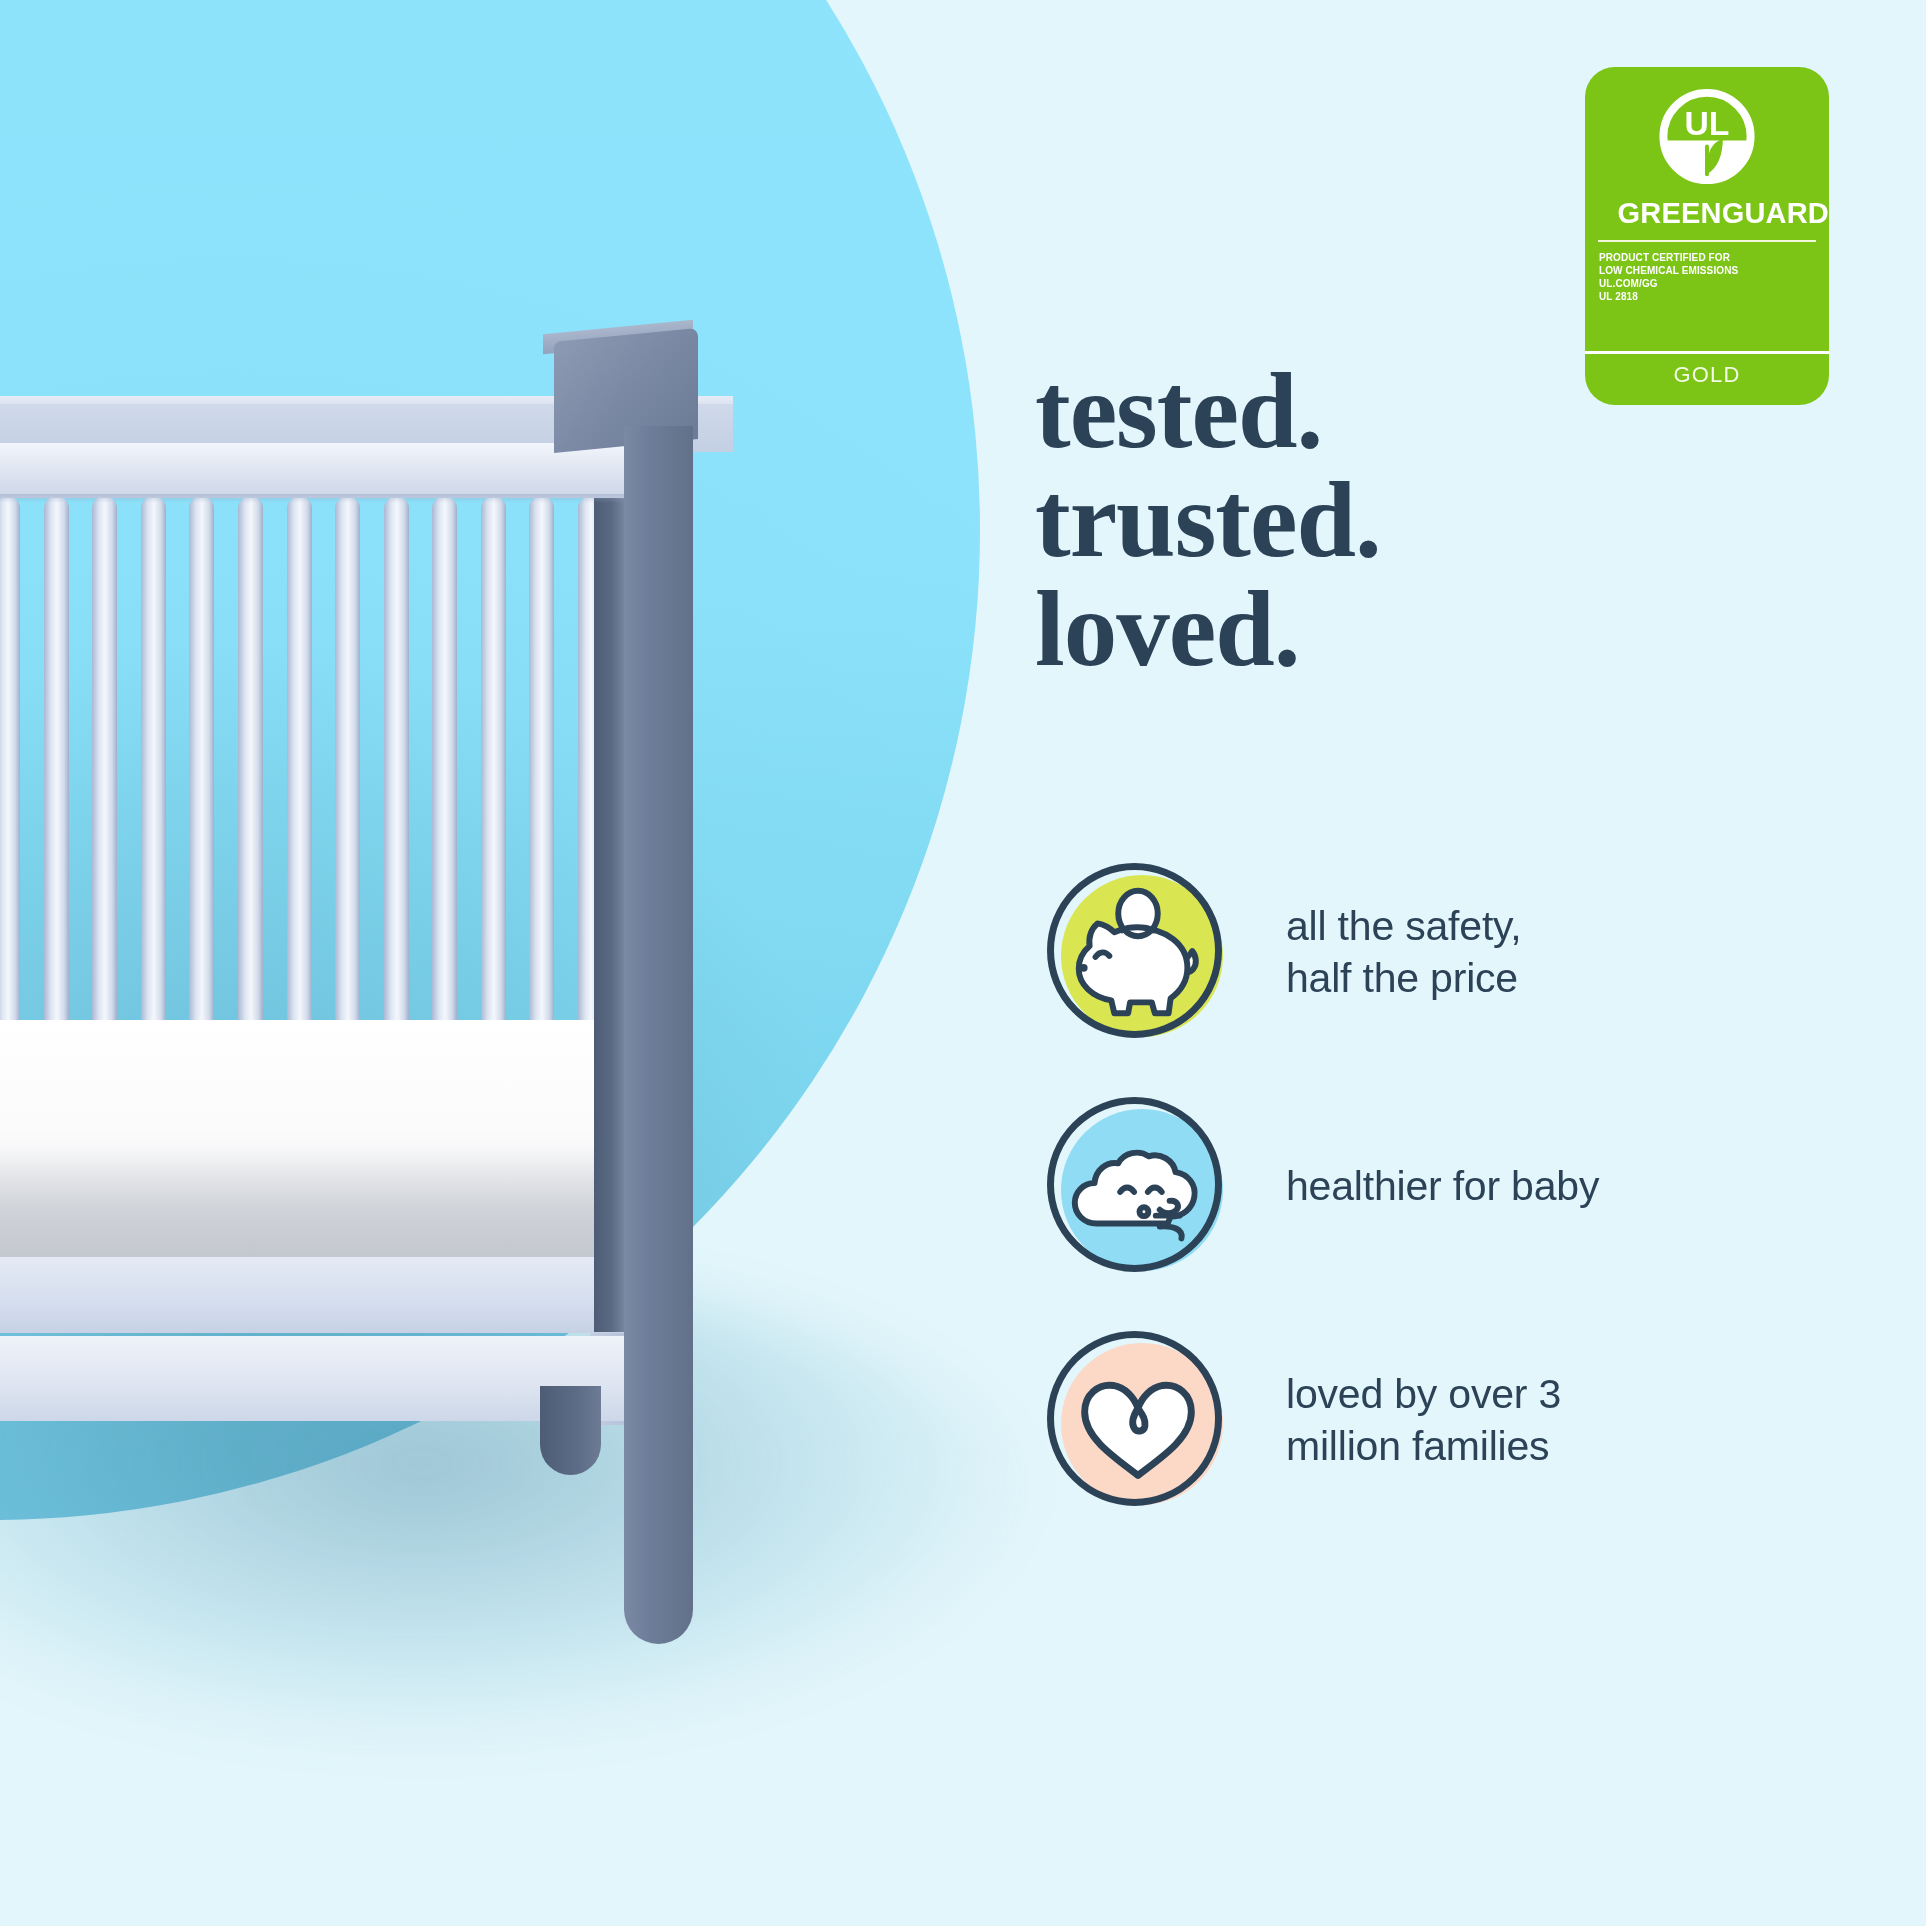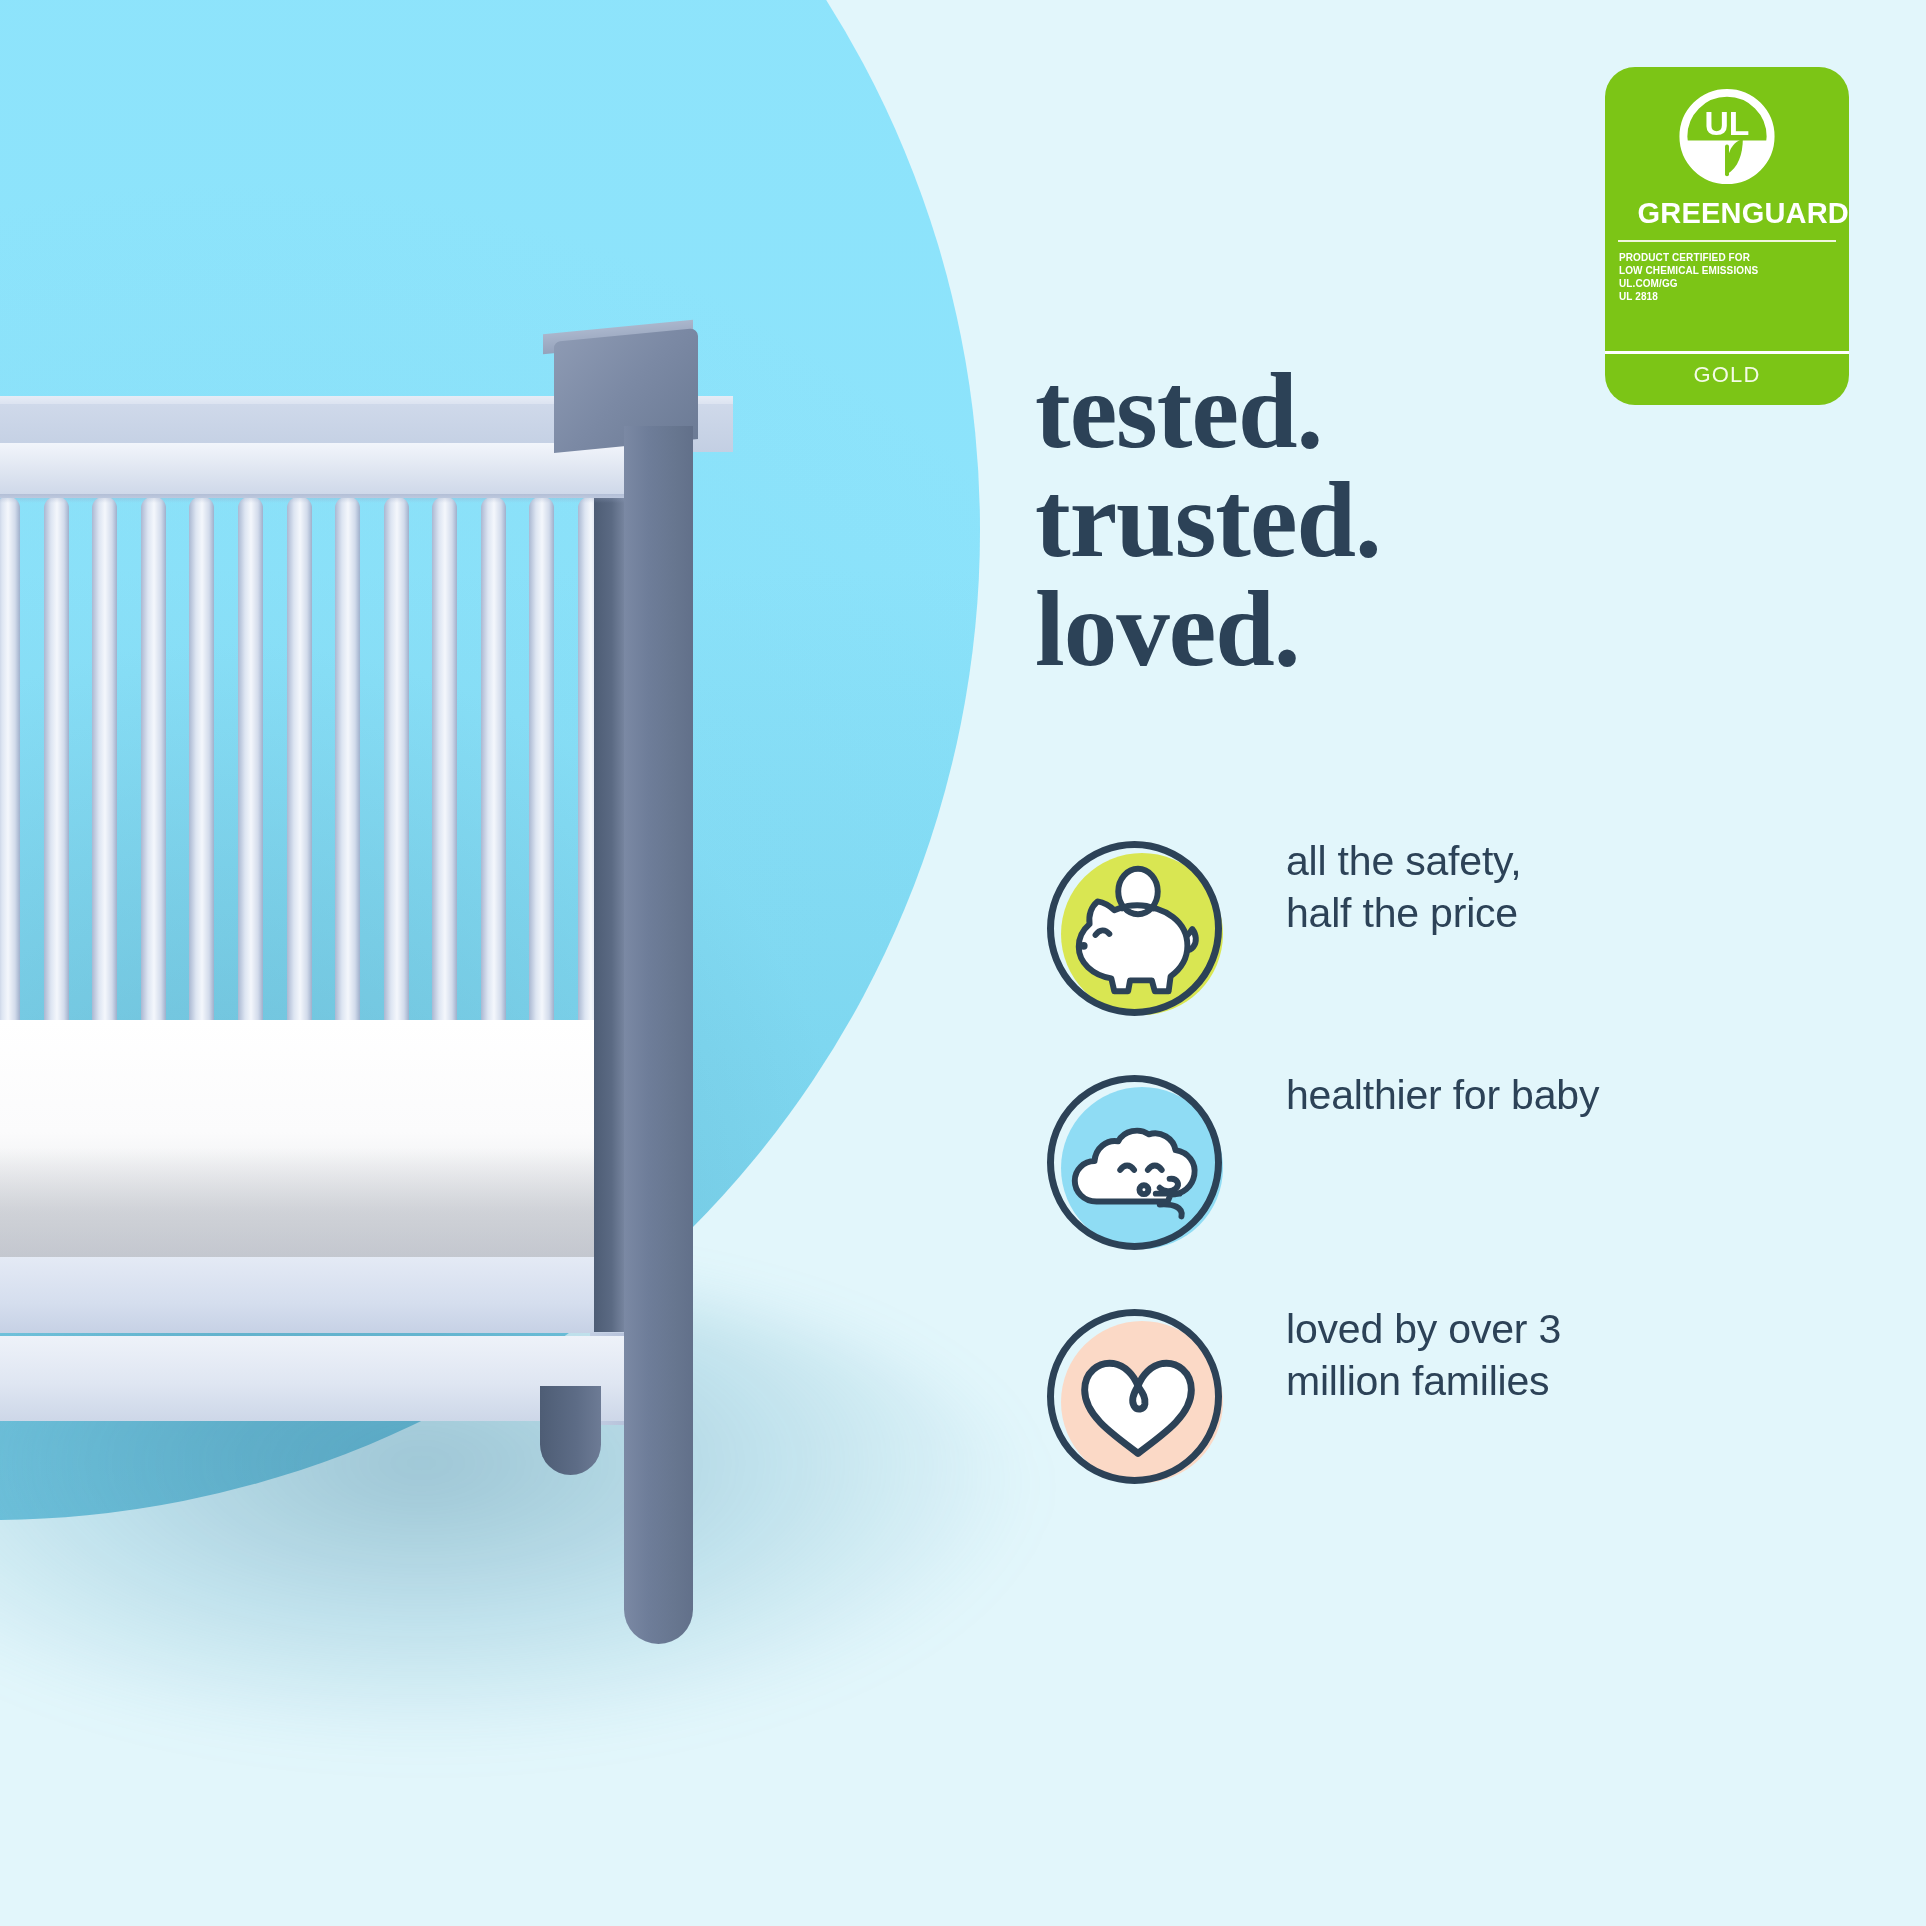--- a/index.html
+++ b/index.html
@@ -133,21 +133,21 @@
     line-height: 1.02;
     letter-spacing: -1px;
     color: #2c4257;
     margin-top: 20px;
   }
   .headline div { white-space: nowrap; }
 
   
   .badge {
     position: absolute;
-    left: 580px;
+    left: 560px;
     top: 67px;
     width: 244px;
     height: 338px;
     background: #7cc516;
     border-radius: 30px;
     color: #ffffff;
     box-sizing: border-box;
     overflow: hidden;
   }
   .badge-mark {
@@ -198,21 +198,21 @@
     font-size: 22px;
     letter-spacing: 1.2px;
     font-weight: 400;
     color: #f4fbe6;
   }
 
   
   .features { position: absolute; left: 10px; top: 835px; width: 891px; }
   .feature-row {
     display: flex;
-    align-items: flex-start;
+    align-items: center;
     height: 234px;
   }
   .feature-icon-wrap {
     position: relative;
     width: 198px; height: 190px;
     flex: 0 0 198px;
   }
   .feature-fill {
     position: absolute;
     left: 26px; top: 18px;

